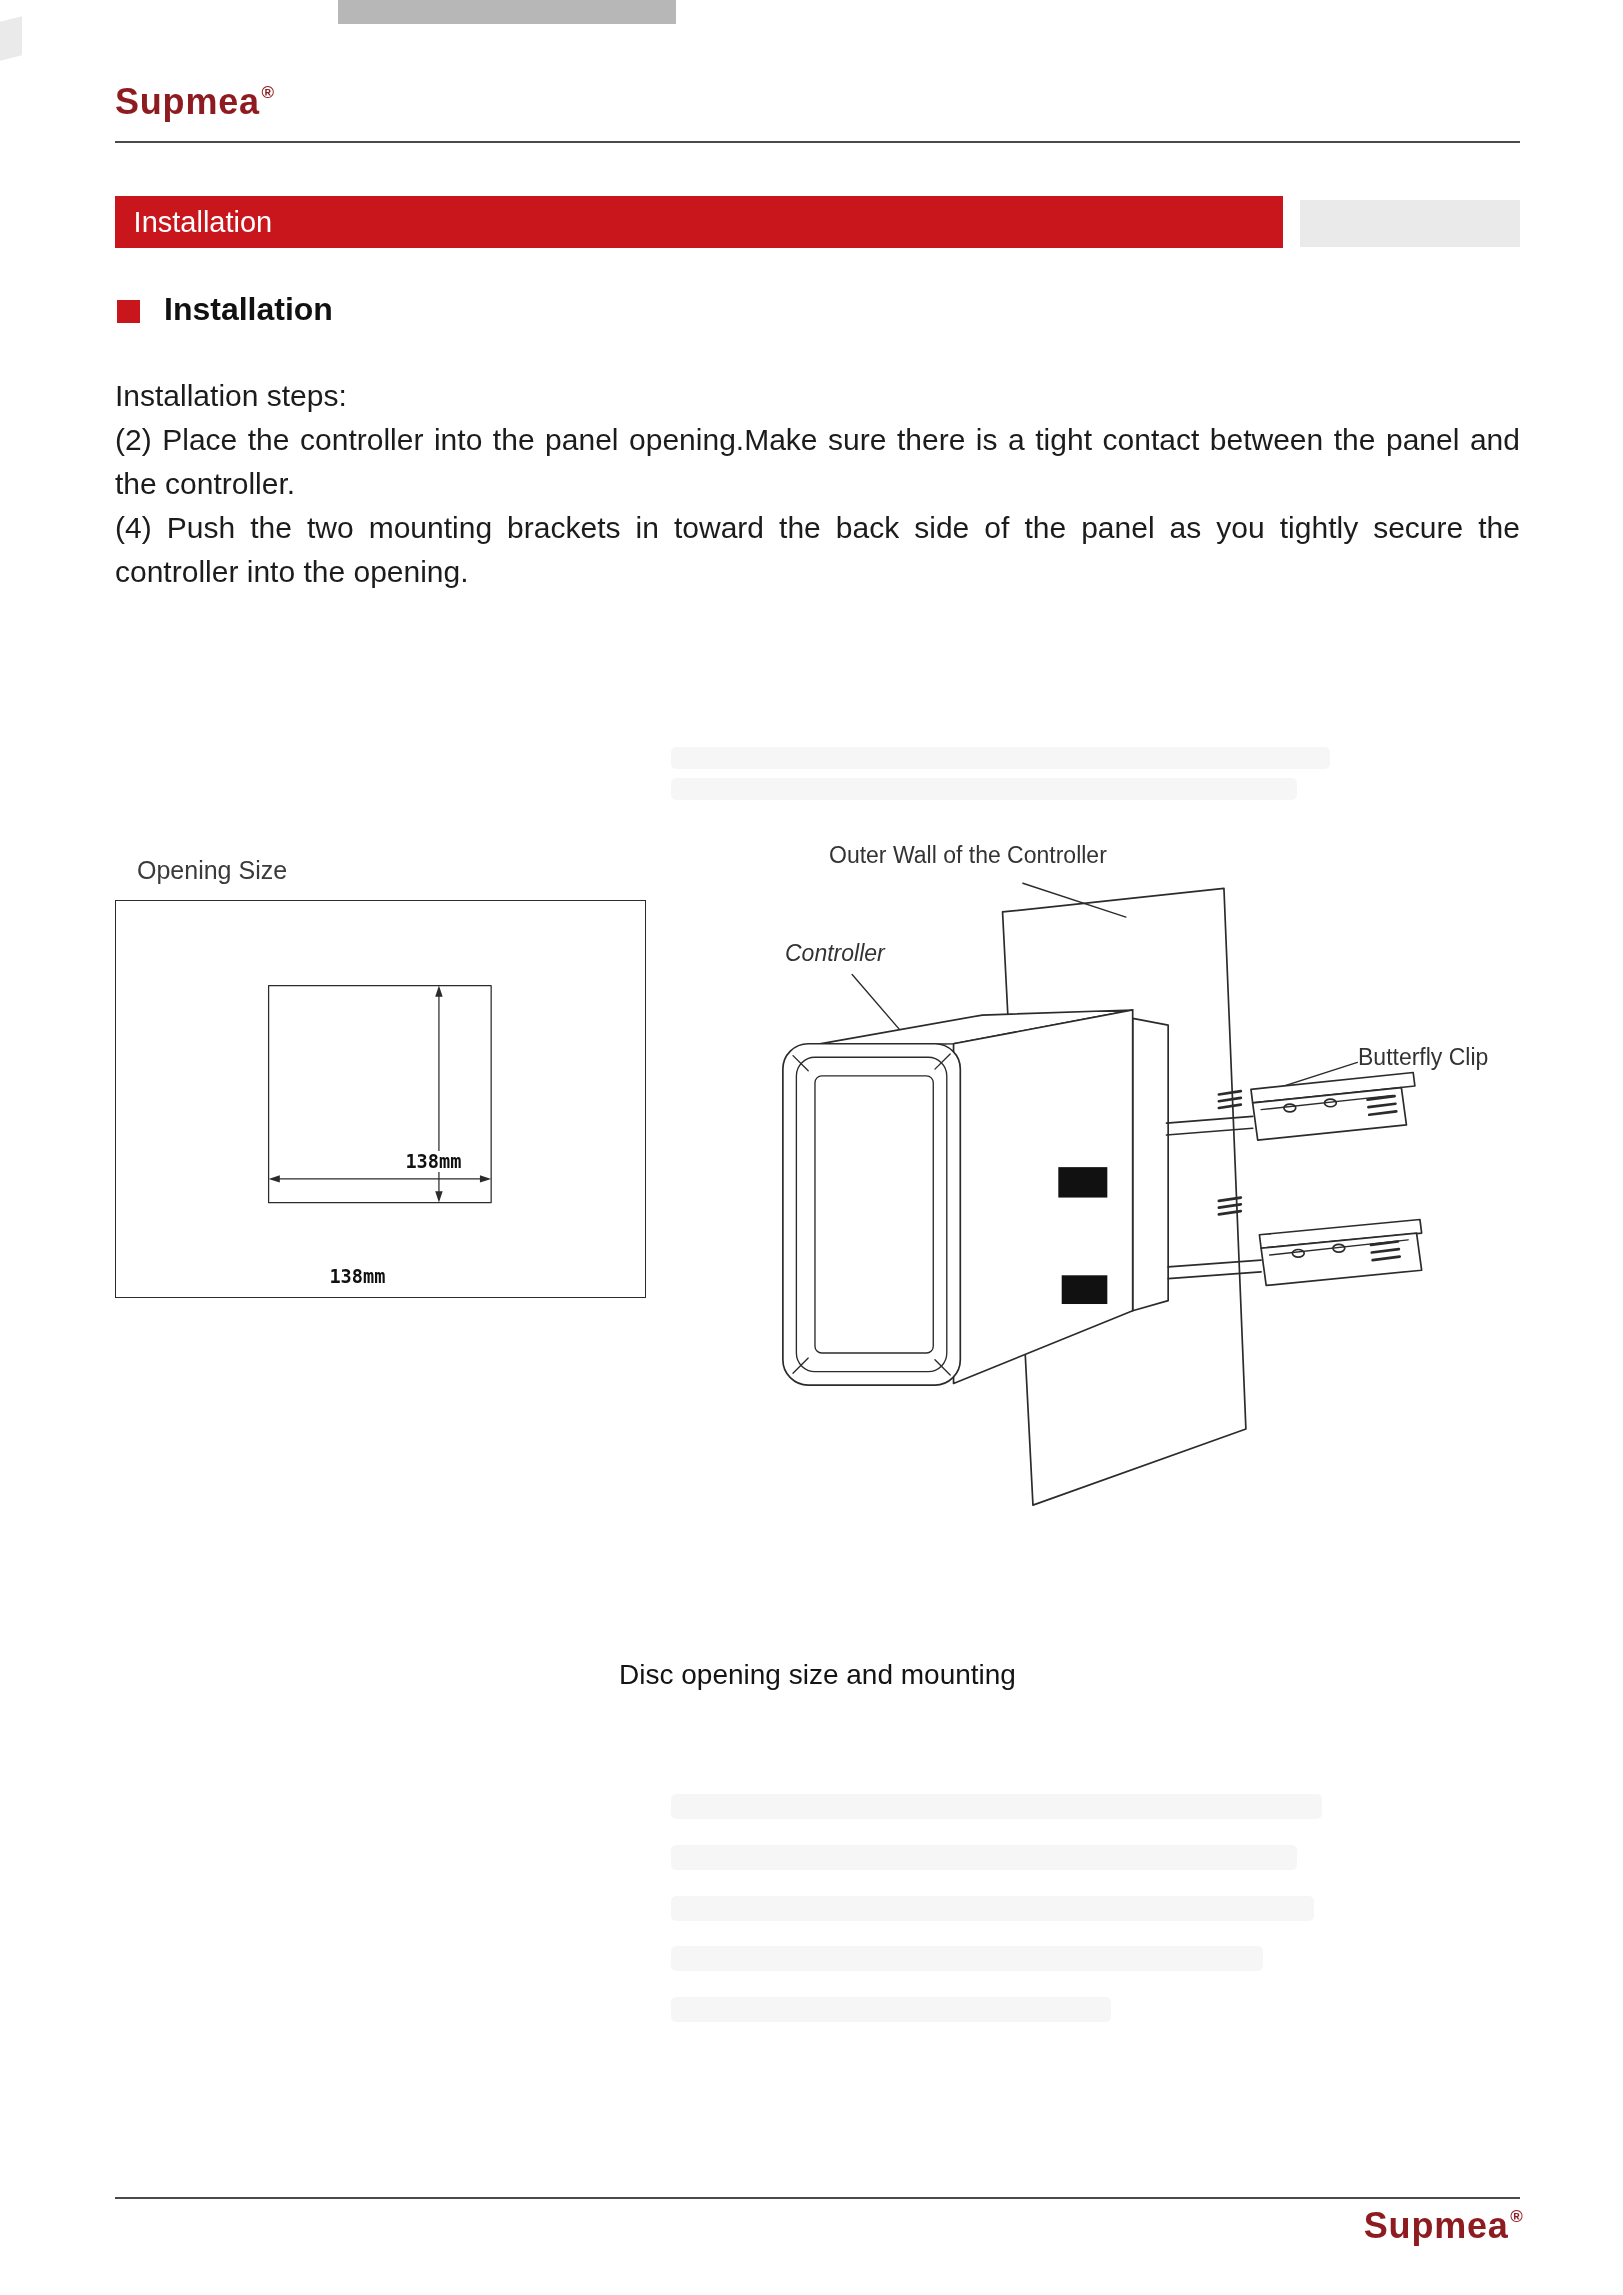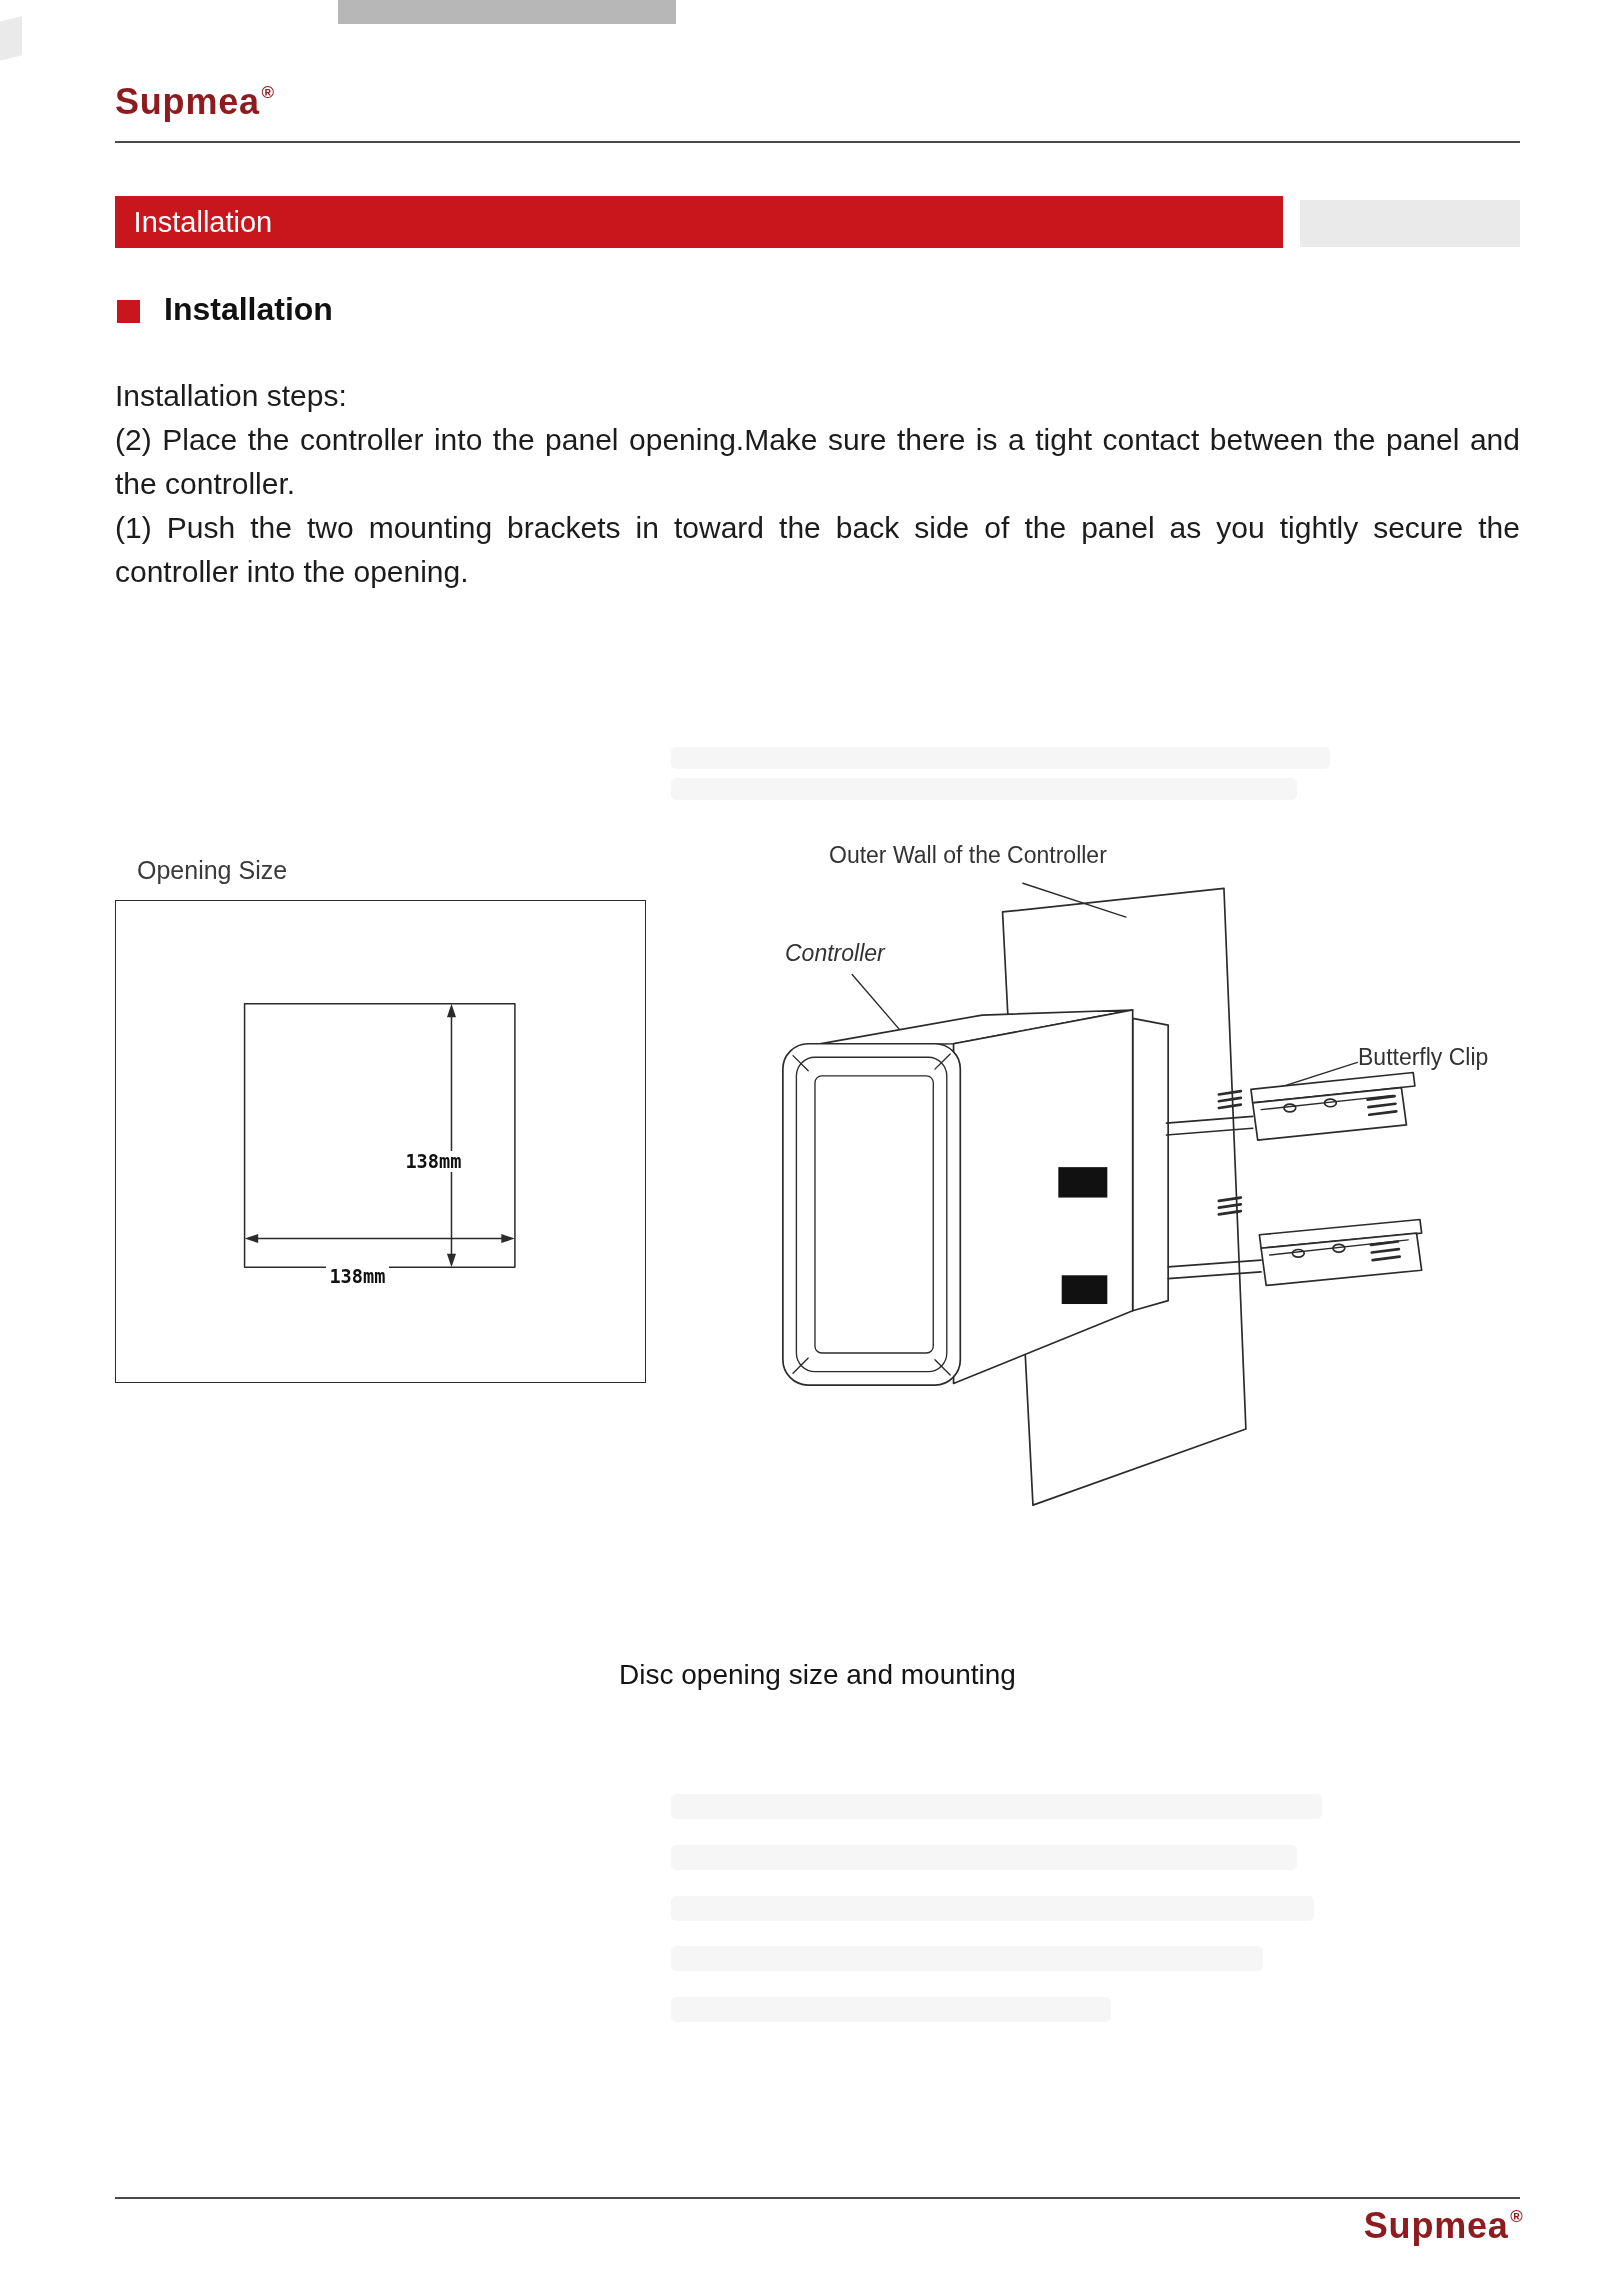--- a/index.html
+++ b/index.html
@@ -26,21 +26,21 @@
   .bullet{width:23px;height:23px;background:var(--banner-red,#c9161d);display:inline-block;margin-top:3.4px;}
   .heading-row h1{margin:0;font-size:32px;font-weight:bold;color:#111;}
 
   
   .body-text{position:absolute;left:115px;top:374px;width:1405px;font-size:30px;line-height:44px;
              text-align:justify;color:#1c1c1c;}
   .body-text p{margin:0;}
 
   
   .fig-left-title{position:absolute;left:137px;top:856px;font-size:25px;color:#3a3a3a;}
-  .fig-left{position:absolute;left:115px;top:900px;width:531px;height:483px;border:1.7px solid #2b2b2b;box-sizing:border-box;}
+  .fig-left{position:absolute;left:115px;top:900px;width:531px;height:398px;border:1.7px solid #2b2b2b;box-sizing:border-box;}
   .fig-left svg{position:absolute;left:0;top:0;width:100%;height:100%;}
   .dim-label{position:absolute;background:#fff;font-family:"DejaVu Sans Mono",monospace;font-weight:bold;
              font-size:18.6px;color:#111;padding:0 3.4px;white-space:nowrap;}
 
   
   .fig-right{position:absolute;left:744px;top:839px;width:752px;height:685px;}
   .fig-right svg{position:absolute;left:0;top:0;width:100%;height:100%;}
   .fig-label{position:absolute;font-size:23px;color:#333;white-space:nowrap;}
   .lbl-outer-wall{left:85px;top:3.4px;}
   .lbl-controller{left:41px;top:101px;font-style:italic;}
@@ -80,21 +80,21 @@
   <div class="banner-tab"></div>
 
   <div class="heading-row">
     <span class="bullet"></span>
     <h1>Installation</h1>
   </div>
 
   <div class="body-text">
     <p>Installation steps:</p>
     <p>(2) Place the controller into the panel opening.Make sure there is a tight contact between the panel and the controller.</p>
-    <p>(1) Push the two mounting brackets in toward the back side of the panel as you tightly secure the controller into the opening.</p>
+    <p>(4) Push the two mounting brackets in toward the back side of the panel as you tightly secure the controller into the opening.</p>
   </div>
 
   <div class="ghost-row" style="left:671px;top:747px;width:659px;height:22px;"></div>
   <div class="ghost-row" style="left:671px;top:778px;width:626px;height:22px;"></div>
   <div class="ghost-row" style="left:671px;top:1794px;width:651px;"></div>
   <div class="ghost-row" style="left:671px;top:1845px;width:626px;"></div>
   <div class="ghost-row" style="left:671px;top:1896px;width:643px;"></div>
   <div class="ghost-row" style="left:671px;top:1946px;width:592px;"></div>
   <div class="ghost-row" style="left:671px;top:1997px;width:440px;"></div>
 

